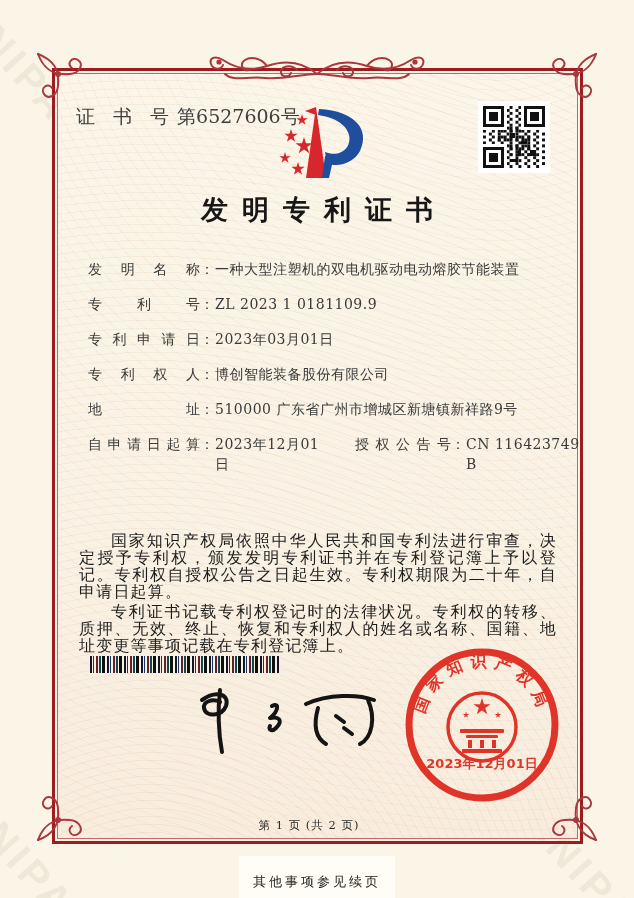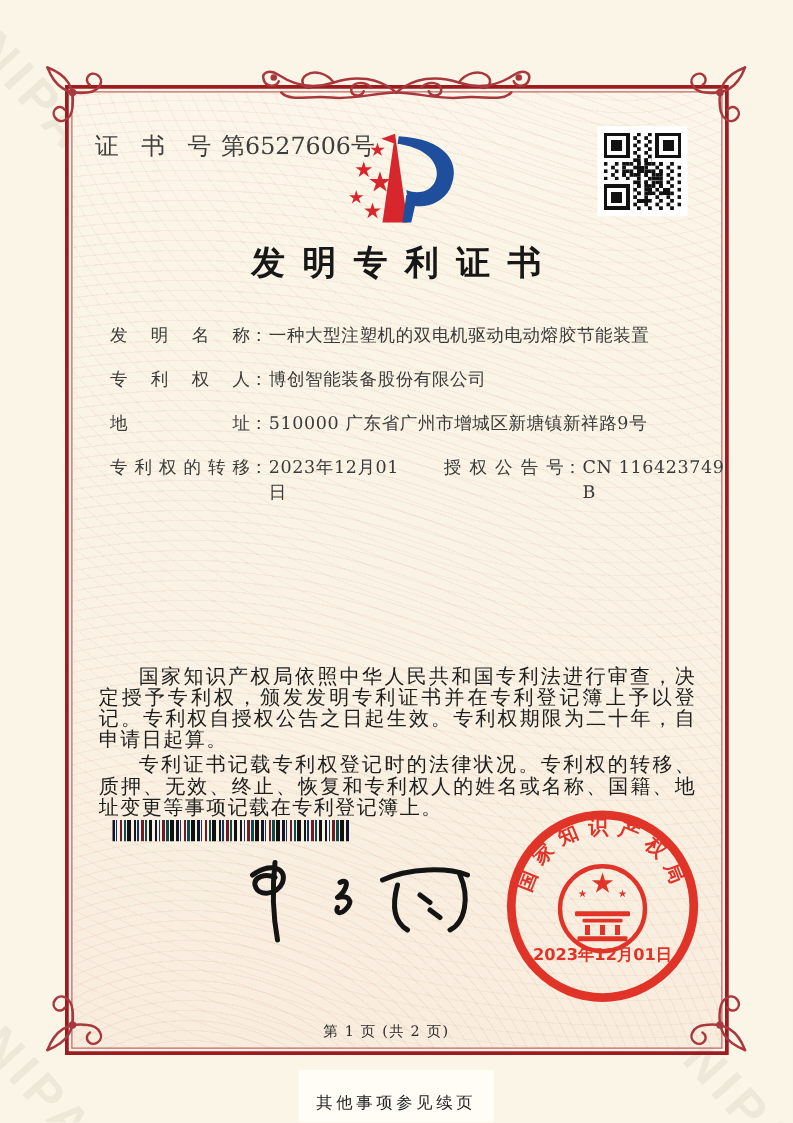--- a/index.html
+++ b/index.html
@@ -230,27 +230,33 @@
       </svg>
     </div>
 
     <div class="title">发明专利证书</div>
 
     <div class="fields">
       <div class="frow">
         <span class="flabel">发明名称</span><span class="fcolon">：</span><span class="fvalue">一种大型注塑机的双电机驱动电动熔胶节能装置</span>
       </div>
       <div class="frow">
+        <span class="flabel">专利号</span><span class="fcolon">：</span><span class="fvalue short">ZL 2023 1 0181109.9</span>
+      </div>
+      <div class="frow">
+        <span class="flabel">专利申请日</span><span class="fcolon">：</span><span class="fvalue short">2023年03月01日</span>
+      </div>
+      <div class="frow">
         <span class="flabel">专利权人</span><span class="fcolon">：</span><span class="fvalue short">博创智能装备股份有限公司</span>
       </div>
       <div class="frow">
         <span class="flabel">地址</span><span class="fcolon">：</span><span class="fvalue short">510000 广东省广州市增城区新塘镇新祥路9号</span>
       </div>
       <div class="frow grant">
-        <span class="flabel">专利权的转移</span><span class="fcolon">：</span><span class="fvalue">2023年12月01日</span><span class="flabel2">授权公告号</span><span class="fcolon">：</span><span class="fvalue short">CN 116423749 B</span>
+        <span class="flabel">自申请日起算</span><span class="fcolon">：</span><span class="fvalue">2023年12月01日</span><span class="flabel2">授权公告号</span><span class="fcolon">：</span><span class="fvalue short">CN 116423749 B</span>
       </div>
     </div>
 
     <div class="paras">
       <p>国家知识产权局依照中华人民共和国专利法进行审查，决定授予专利权，颁发发明专利证书并在专利登记簿上予以登记。专利权自授权公告之日起生效。专利权期限为二十年，自申请日起算。</p>
       <p>专利证书记载专利权登记时的法律状况。专利权的转移、质押、无效、终止、恢复和专利权人的姓名或名称、国籍、地址变更等事项记载在专利登记簿上。</p>
     </div>
 
     <div class="barcode"></div>
 

